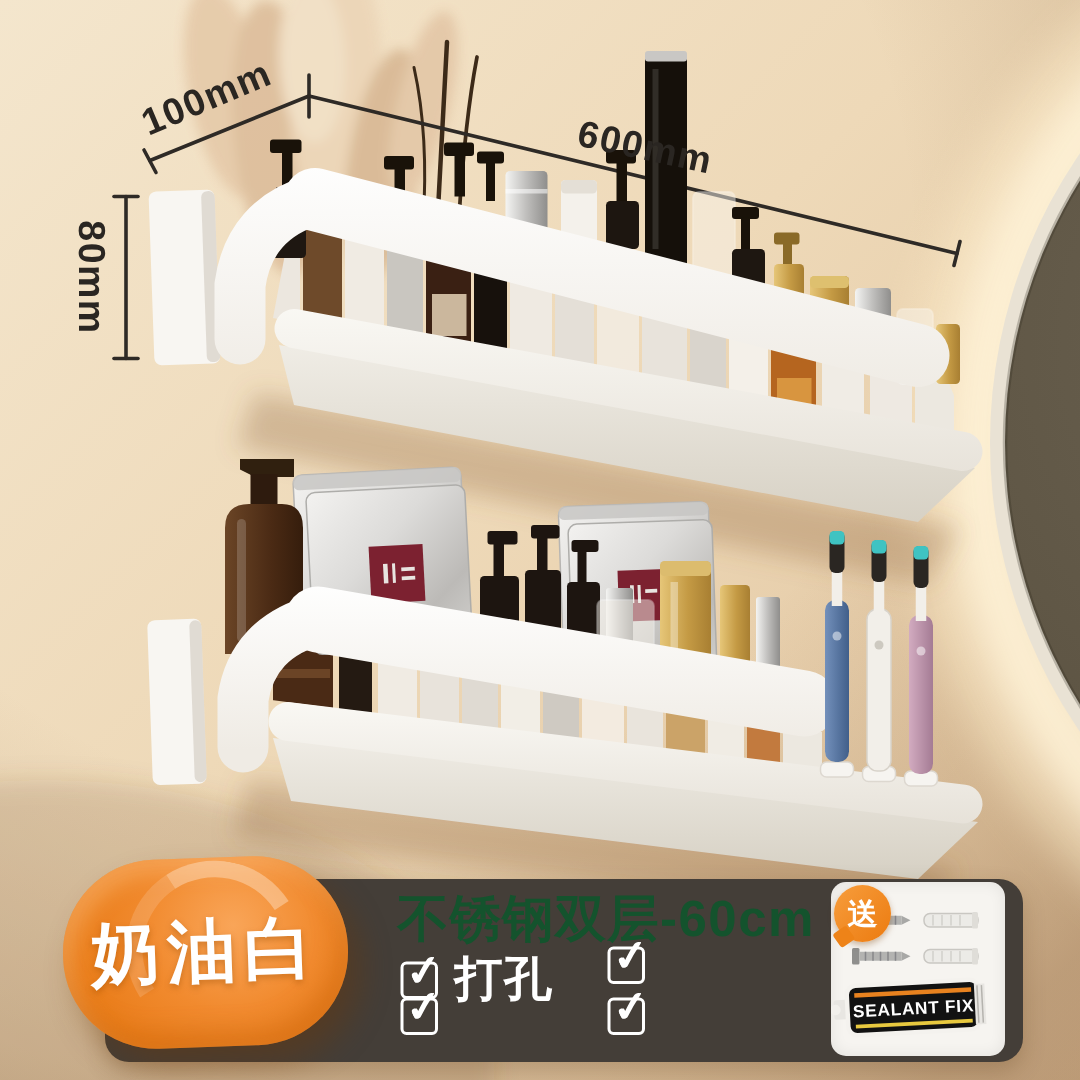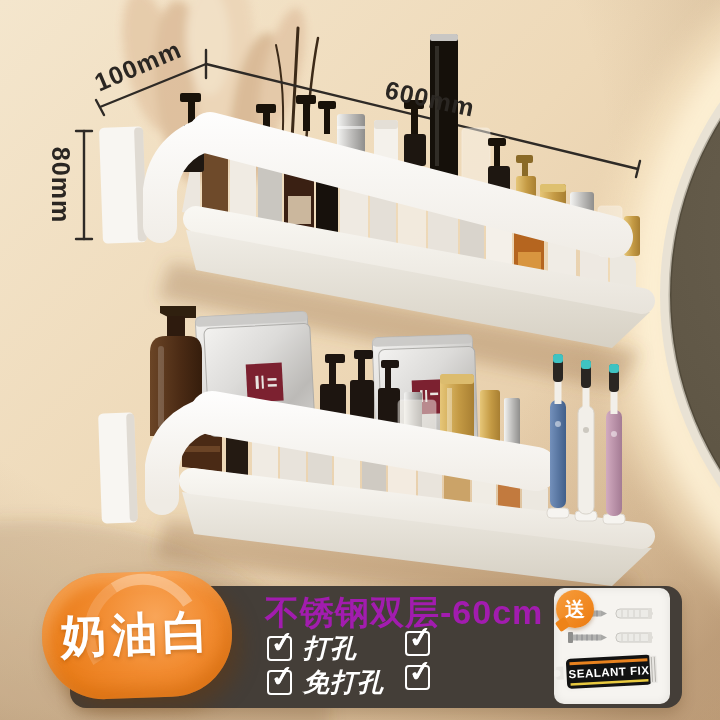--- a/index.html
+++ b/index.html
@@ -37,34 +37,34 @@
     content:"";position:absolute;left:42px;top:2px;width:96px;height:96px;
     border-radius:50%;border:11px solid transparent;
     border-top-color:rgba(255,236,214,.40);border-left-color:rgba(255,236,214,.18);
     transform:rotate(14deg);
   }
   #variant-badge span{
     position:relative;color:#fff;font-size:46px;font-weight:800;letter-spacing:5px;
     text-shadow:0 2px 4px rgba(150,75,0,.4);
   }
   #product-title{
-    position:absolute;left:265px;top:590px;color:#a21caf;
+    position:absolute;left:265px;top:590px;color:#14532d;
     font-size:34px;font-weight:700;letter-spacing:1px;white-space:nowrap;
   }
   .feature{position:absolute;display:flex;align-items:center;color:#fff;}
   .feature .cb{
     position:relative;width:21px;height:21px;border:2.5px solid #fff;border-radius:4px;
     margin-right:11px;flex:none;
   }
   .feature .cb .check-glyph{
     position:absolute;left:1px;top:-13px;font-size:29px;font-weight:900;color:#fff;
     transform:rotate(-6deg);
     text-shadow:1px 0 0 #fff,0 .5px 0 #fff;
   }
-  .feature .flabel{font-size:26px;font-weight:600;letter-spacing:1px;white-space:nowrap;font-style:italic;}
+  .feature .flabel{font-size:32px;font-weight:600;letter-spacing:1px;white-space:nowrap;}
   #feature-0{left:267px;top:631px;}
   #feature-1{left:405px;top:631px;}
   #feature-2{left:267px;top:665px;}
   #feature-3{left:405px;top:665px;}
   #gift-box{
     position:absolute;left:554px;top:588px;width:116px;height:116px;
     background:#f6f4f0;border-radius:10px;
     box-shadow:inset 0 0 10px rgba(0,0,0,.08);
   }
   #gift-badge{
@@ -456,21 +456,20 @@
   </div>
   <div class="feature" id="feature-1">
     <span class="cb">
           <span class="check-glyph">✓</span>
         </span>
   </div>
   <div class="feature" id="feature-2">
     <span class="cb">
           <span class="check-glyph">✓</span>
         </span>
-    <span class="flabel">免打孔</span>
   </div>
   <div class="feature" id="feature-3">
     <span class="cb">
           <span class="check-glyph">✓</span>
         </span>
   </div>
 
   <div id="gift-box">
     <div id="gift-badge">
       <span>送</span>

